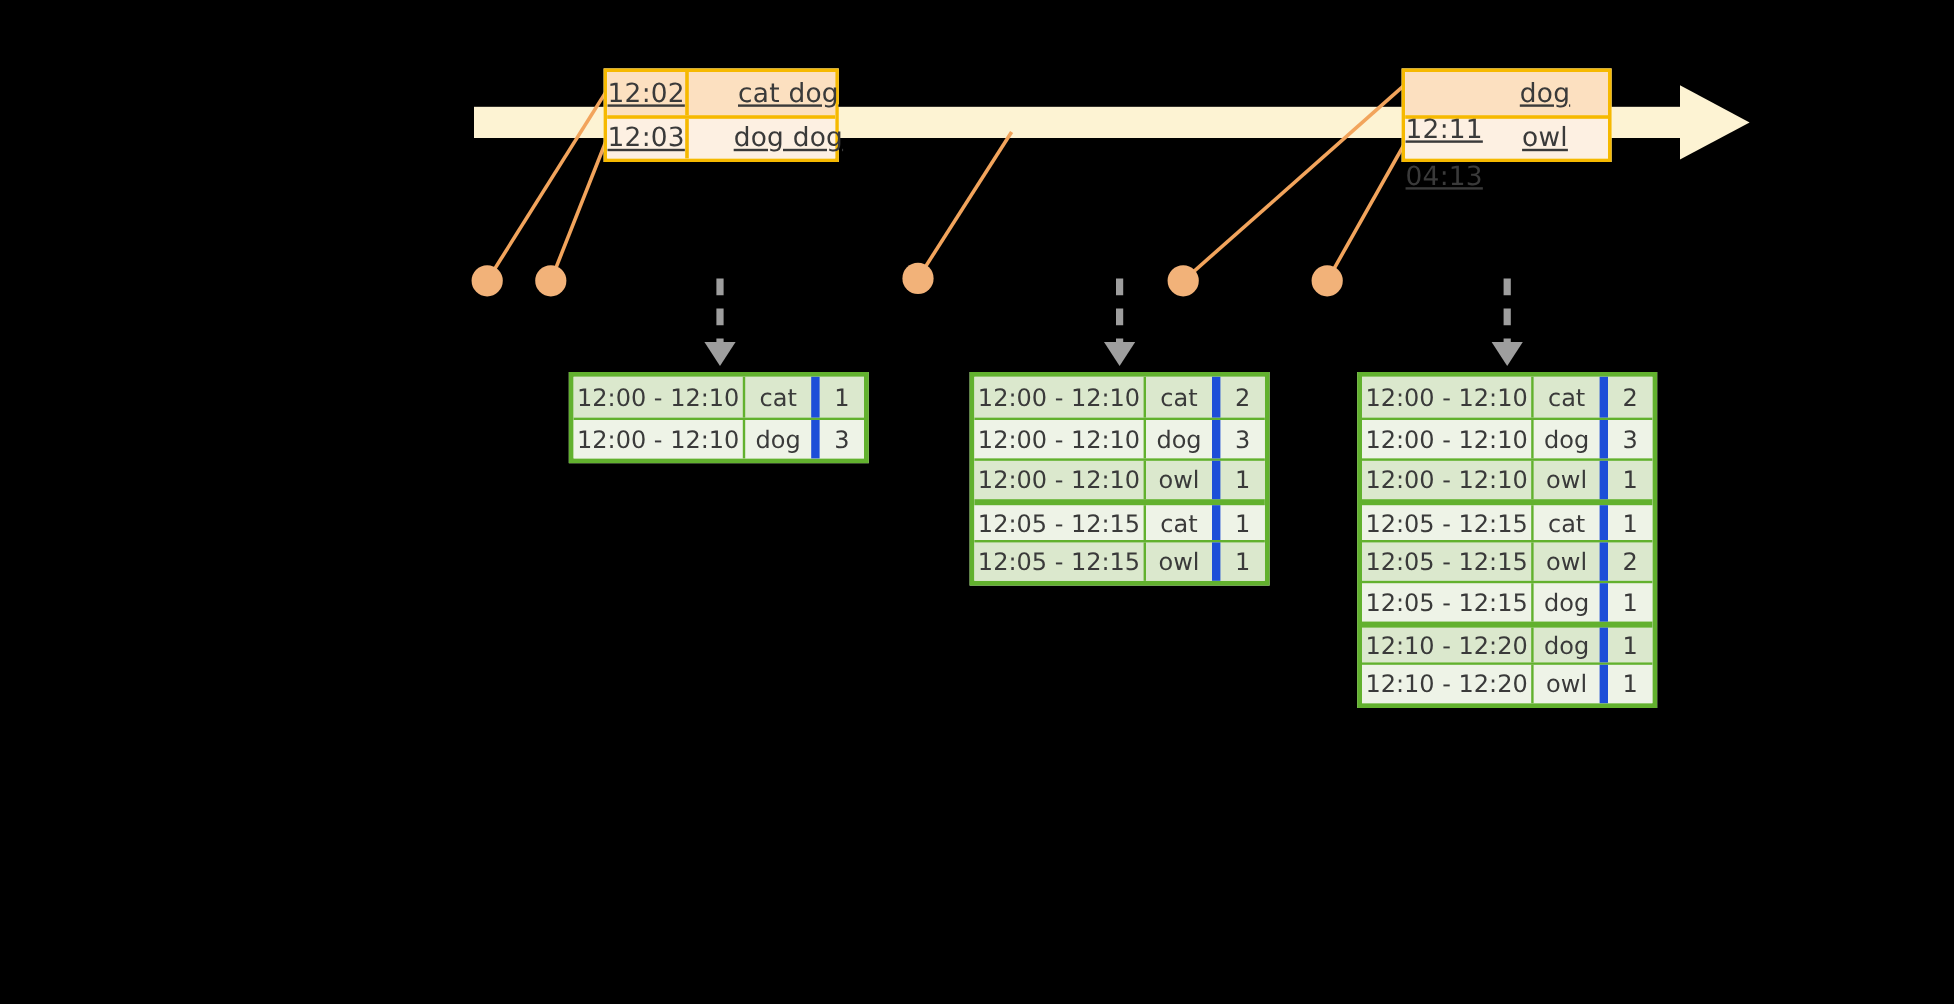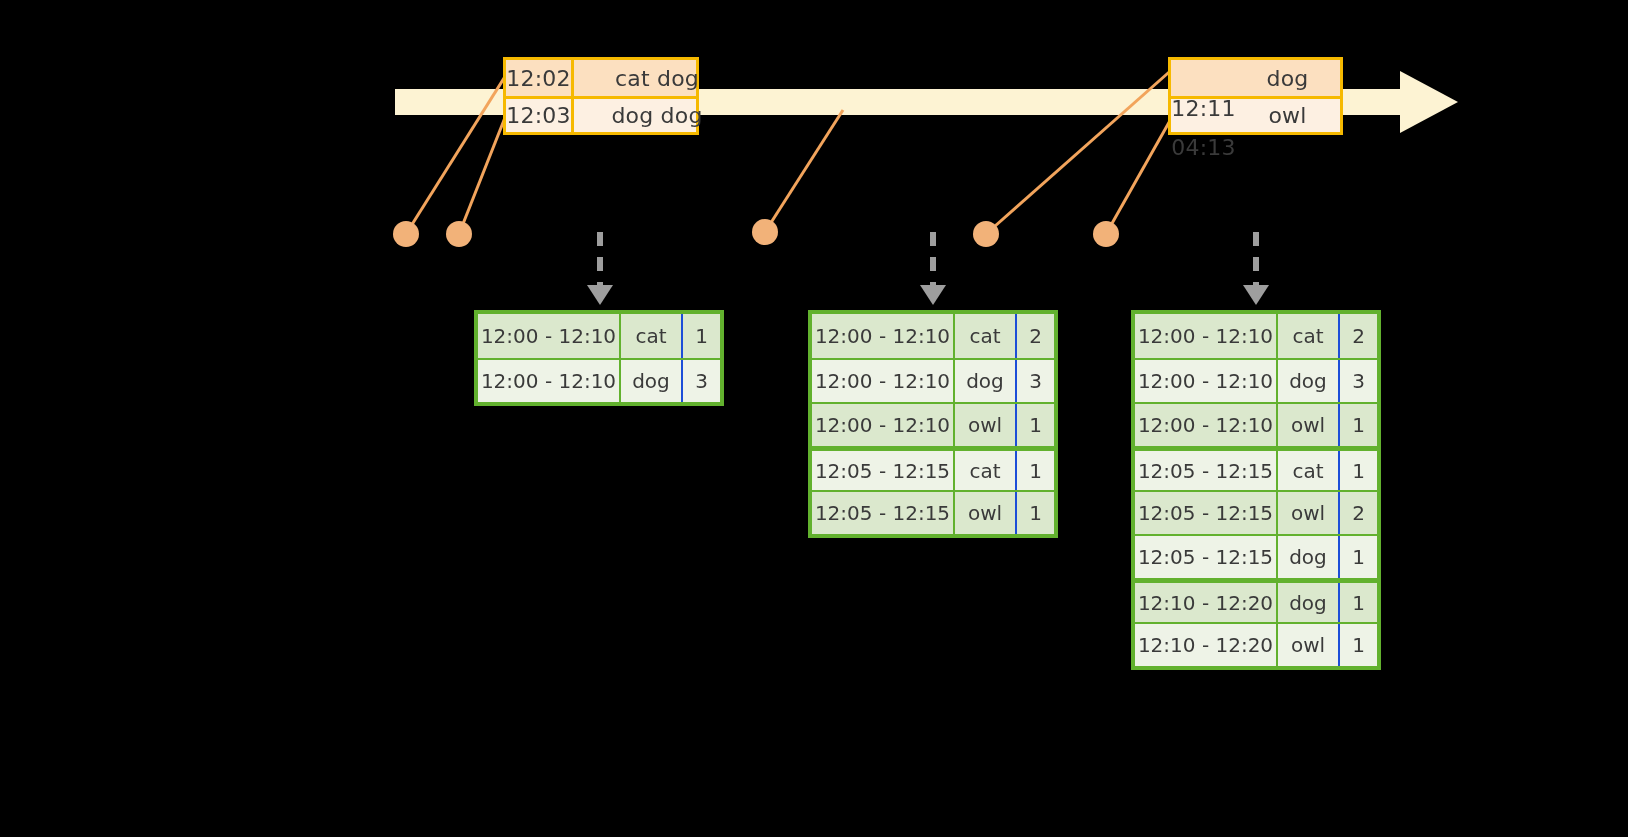--- a/index.html
+++ b/index.html
@@ -68,20 +68,21 @@
 
   .event-cell {
     box-sizing: border-box;
     display: flex;
     align-items: center;
     justify-content: center;
     font-size: 22px;
     color: #3a3a3a;
     letter-spacing: 0.2px;
     white-space: nowrap;
+    text-decoration: underline;
   }
   .event-cell.time {
     border-right: 3px solid #f6b900;
   }
 
   
   #event-group-1 { left: 503px; top: 57px; width: 196px; height: 78px; }
   #event-group-1 .event-row  { height: 36px; }
   #event-group-1 .event-cell.time  { width: 81px; }
   #event-group-1 .event-cell.value { width: 122px; padding-left: 44px; }
@@ -99,38 +100,38 @@
   
   .result-table {
     position: absolute;
     border: 4px solid #62b12e;
     box-sizing: border-box;
     background: #eef3e7;
   }
   .rt-row {
     display: flex;
     box-sizing: border-box;
-    height: 44px;
+    height: 34px;
   }
   .rt-row + .rt-row { border-top: 2px solid #62b12e; }
   .rt-row.group-end + .rt-row { border-top: 5px solid #62b12e; }
   .rt-row.shade-a { background: #dbe8cd; }
   .rt-row.shade-b { background: #eef3e7; }
 
   .rt-cell {
     box-sizing: border-box;
     display: flex;
     align-items: center;
     justify-content: center;
     font-size: 20px;
     color: #3a3a3a;
     white-space: nowrap;
   }
   .rt-cell.window { border-right: 2px solid #62b12e; }
-  .rt-cell.key    { border-right: 2px solid #1d4ed8; }
+  .rt-cell.key    { border-right: 7px solid #1d4ed8; }
 
   #result-table-1 { left: 474px; top: 310px; width: 250px; }
   #result-table-1 .rt-cell.window { width: 143px; }
   #result-table-1 .rt-cell.key    { width: 62px; }
   #result-table-1 .rt-cell.count  { width: 37px; }
 
   #result-table-2 { left: 808px; top: 310px; width: 250px; }
   #result-table-2 .rt-cell.window { width: 143px; }
   #result-table-2 .rt-cell.key    { width: 62px; }
   #result-table-2 .rt-cell.count  { width: 37px; }

